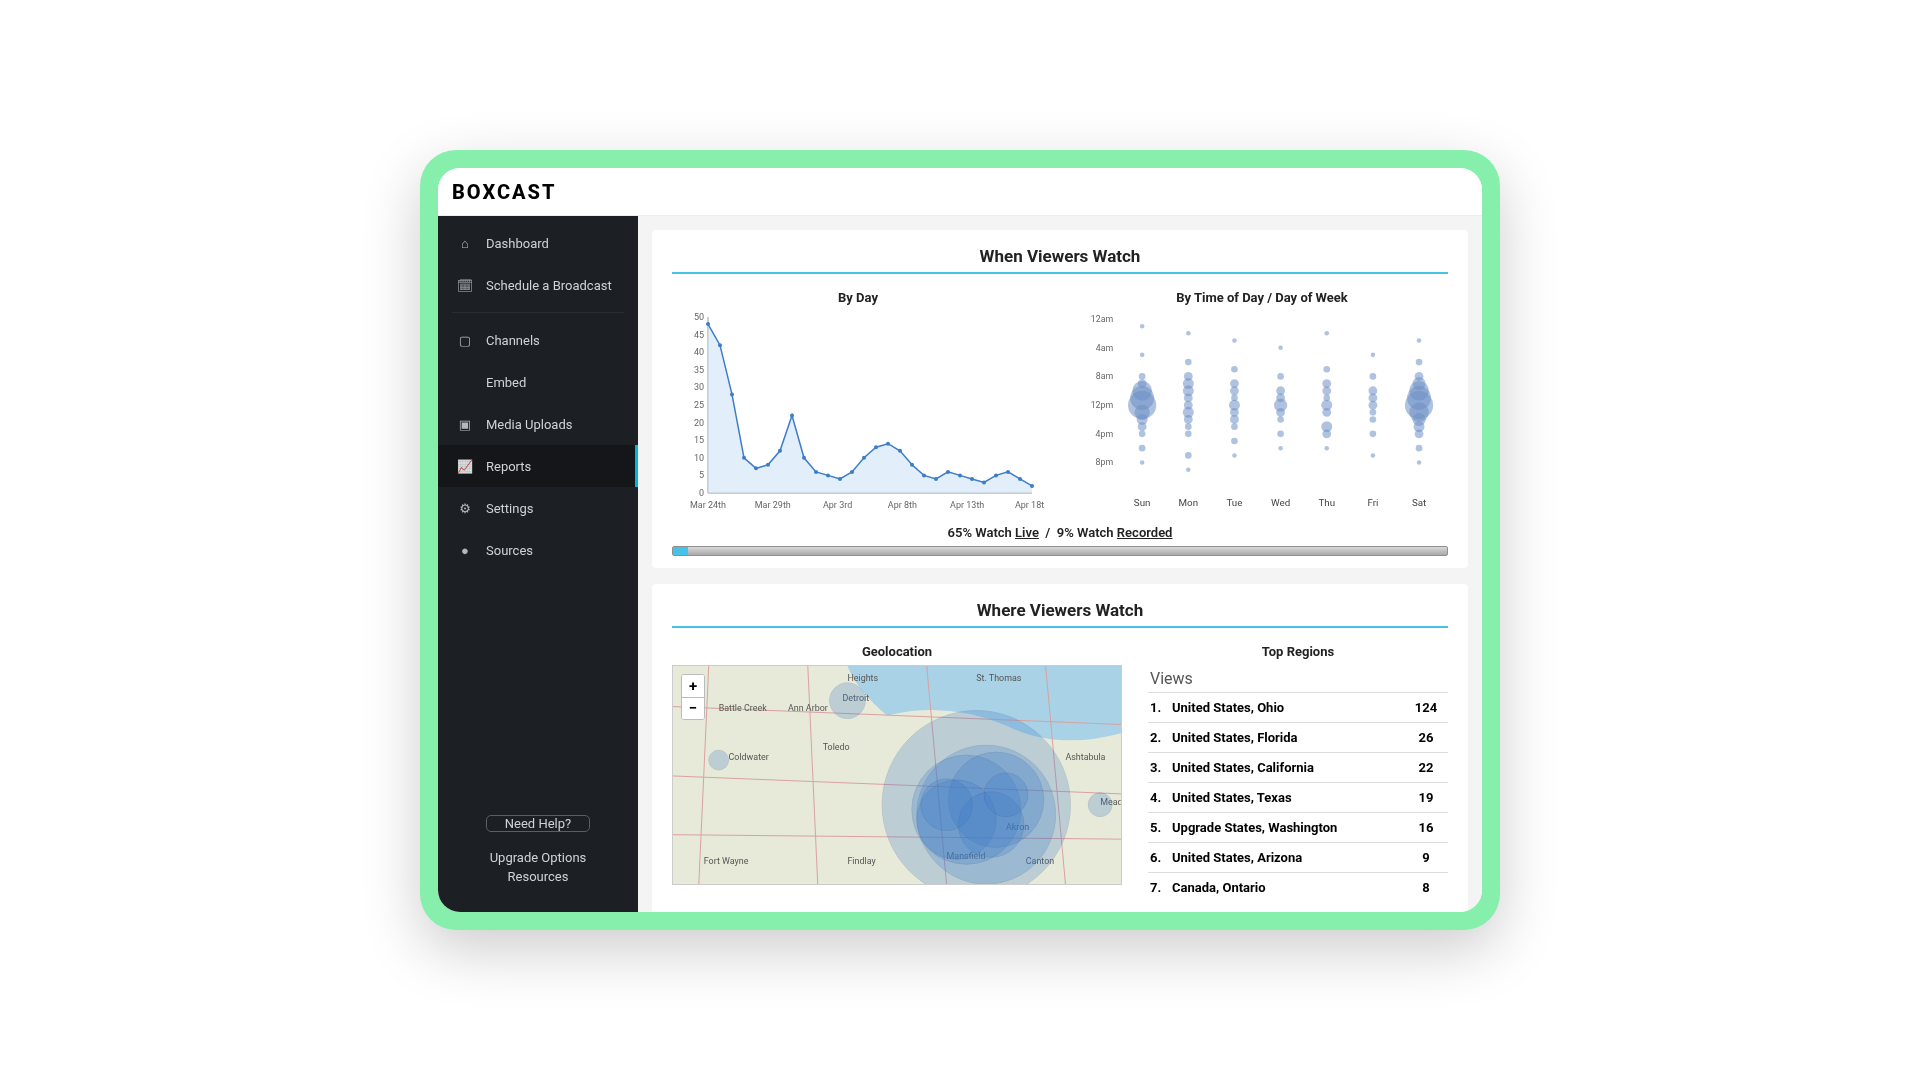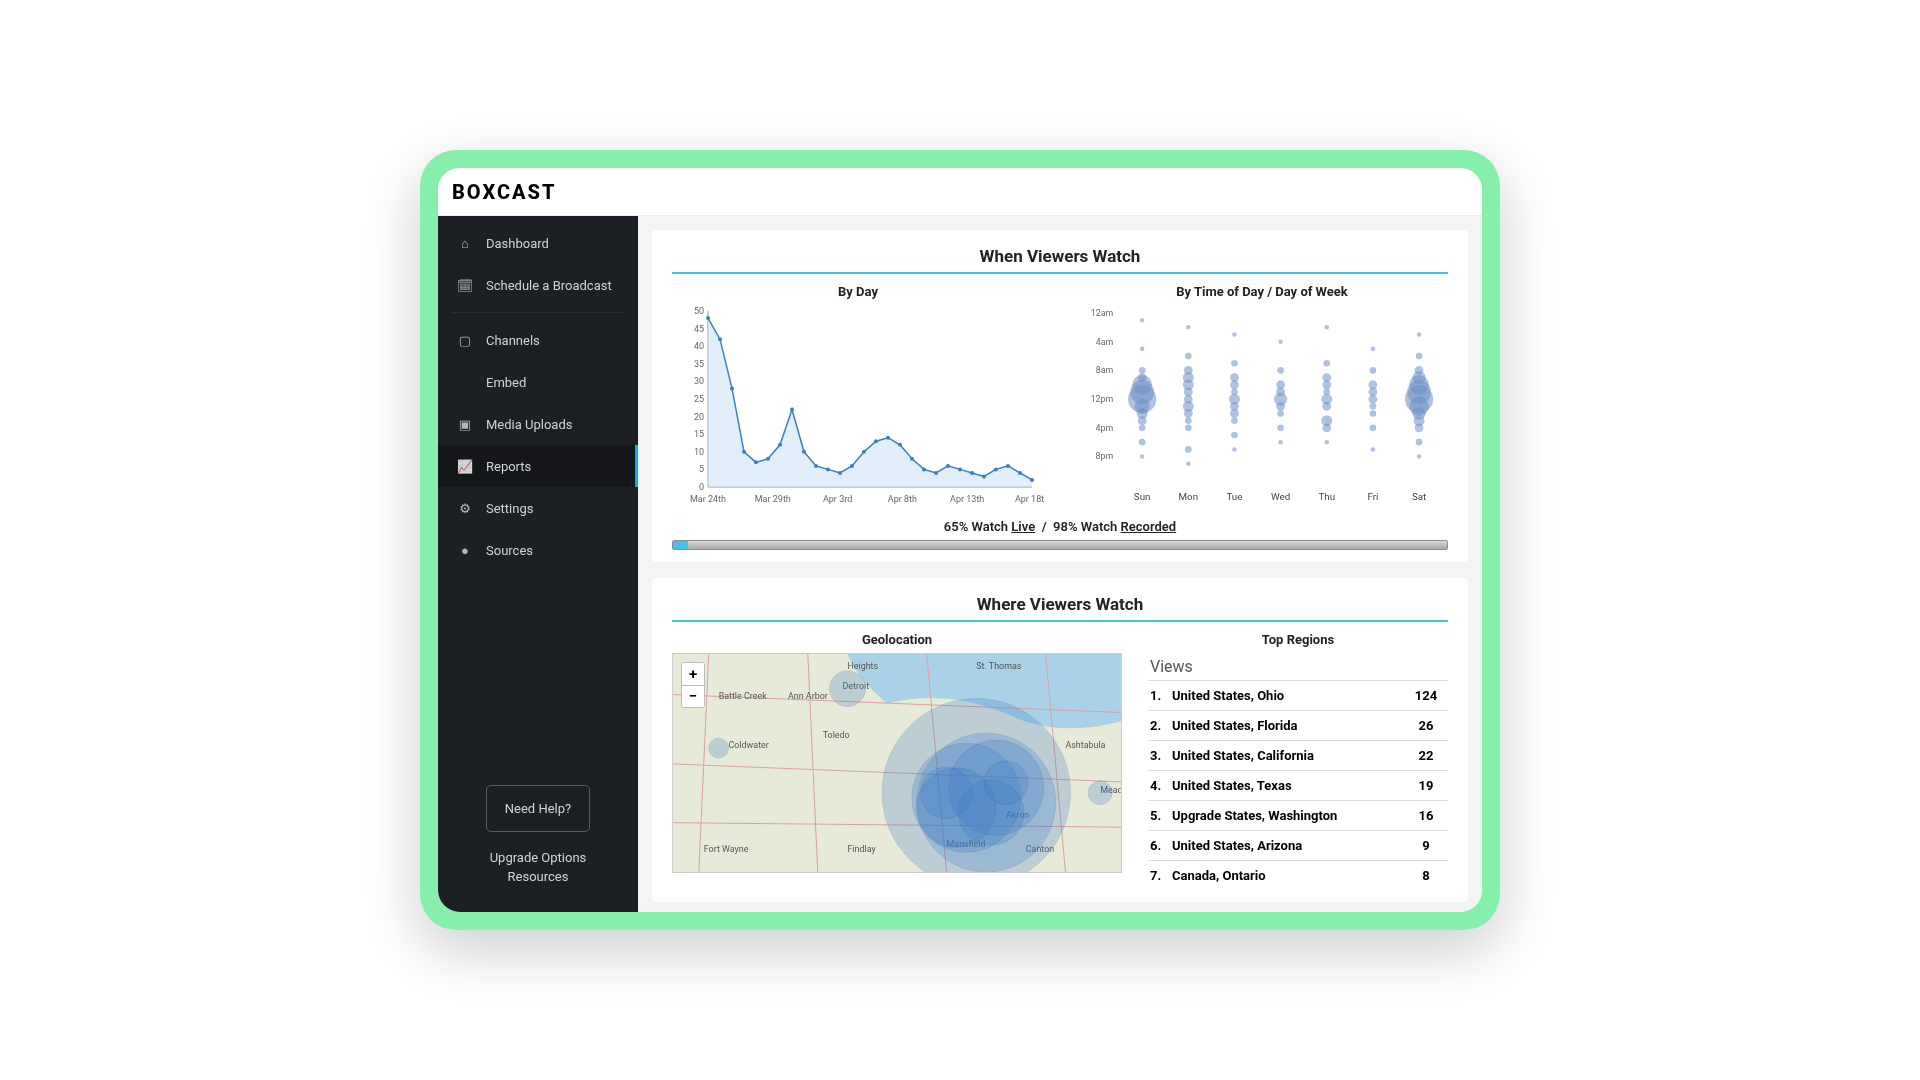--- a/index.html
+++ b/index.html
@@ -9,25 +9,25 @@
 .header-bar{height:48px;background:#fff;display:flex;align-items:center;padding:0 14px;border-bottom:1px solid #eee}
 .logo{font-weight:800;font-size:20px;letter-spacing:2px;color:#000}
 .body{flex:1;display:flex;overflow:hidden}
 .sidebar{width:200px;background:#1c1f24;color:#cfd3d8;display:flex;flex-direction:column;padding:6px 0}
 .nav-item{display:flex;align-items:center;gap:12px;padding:12px 18px;font-size:13px;cursor:pointer;position:relative}
 .nav-item .ico{width:18px;height:18px;display:flex;align-items:center;justify-content:center;font-size:13px;opacity:.85}
 .nav-item.active{background:#14161a}
 .nav-item.active::after{content:"";position:absolute;right:0;top:0;bottom:0;width:3px;background:#00b4e6}
 .nav-divider{height:1px;background:#2a2e34;margin:6px 14px}
 .sidebar-foot{margin-top:auto;padding:18px;text-align:center}
-.help-btn{border:1px solid #5a5f66;background:transparent;color:#cfd3d8;padding:15px 18px;border-radius:5px;font-size:13px;cursor:pointer;margin-bottom:14px}
+.help-btn{border:1px solid #5a5f66;background:transparent;color:#cfd3d8;padding:0 18px;border-radius:5px;font-size:13px;cursor:pointer;margin-bottom:14px}
 .foot-link{font-size:13px;color:#cfd3d8;margin:4px 0;cursor:pointer}
 .main{flex:1;background:#f4f4f4;overflow-y:auto;padding:14px}
 .panel{background:#fff;border-radius:4px;padding:16px 20px 12px;margin-bottom:16px}
-.panel-title{text-align:center;font-weight:700;font-size:17px;color:#222;border-bottom:2px solid #45c2e6;padding-bottom:6px;margin-bottom:10px}
+.panel-title{text-align:center;font-weight:700;font-size:17px;color:#222;border-bottom:2px solid #45c2e6;padding-bottom:6px;margin-bottom:16px}
 .row-charts{display:flex;gap:32px}
 .chart-col{flex:1}
 .sub-title{text-align:center;font-weight:700;font-size:13px;color:#222;margin-bottom:6px}
 .chart-box{height:200px;position:relative}
 .watch-bar-row{text-align:center;font-size:13px;color:#222;margin-top:14px;font-weight:600}
 .watch-bar-row .u{text-decoration:underline}
 .watch-bar{height:10px;background:linear-gradient(#d8d8d8,#a8a8a8);border:1px solid #8e8e8e;border-radius:2px;margin-top:6px;position:relative;overflow:hidden}
 .watch-bar .live-seg{position:absolute;left:0;top:0;bottom:0;background:#45c2e6}
 .geo-row{display:flex;gap:26px}
 .map-box{flex:1.5;height:220px;position:relative;background:#dde6dd;border:1px solid #ccc;overflow:hidden}
@@ -253,21 +253,21 @@
                     <circle cx="350.42857142857144" cy="123.33333333333333" r="4.5" fill="#6d8fc4" opacity="0.55"></circle>
                     <circle cx="350.42857142857144" cy="138" r="3.4000000000000004" fill="#6d8fc4" opacity="0.55"></circle>
                     <circle cx="350.42857142857144" cy="152.66666666666666" r="2.3" fill="#6d8fc4" opacity="0.55"></circle>
                   </svg>
                 </div>
       </div>
     </div>
     <div class="watch-bar-row">
       <span>65% Watch</span> <span class="u">Live</span>
       &nbsp;<span>/</span>&nbsp;
-      <span>98% Watch</span> <span class="u">Recorded</span>
+      <span>9% Watch</span> <span class="u">Recorded</span>
     </div>
     <div class="watch-bar">
       <div class="live-seg" style="width:2%"></div>
     </div>
   </div>
 
   <div class="panel">
     <div class="panel-title">Where Viewers Watch</div>
     <div class="geo-row">
       <div style="flex:1.5">

